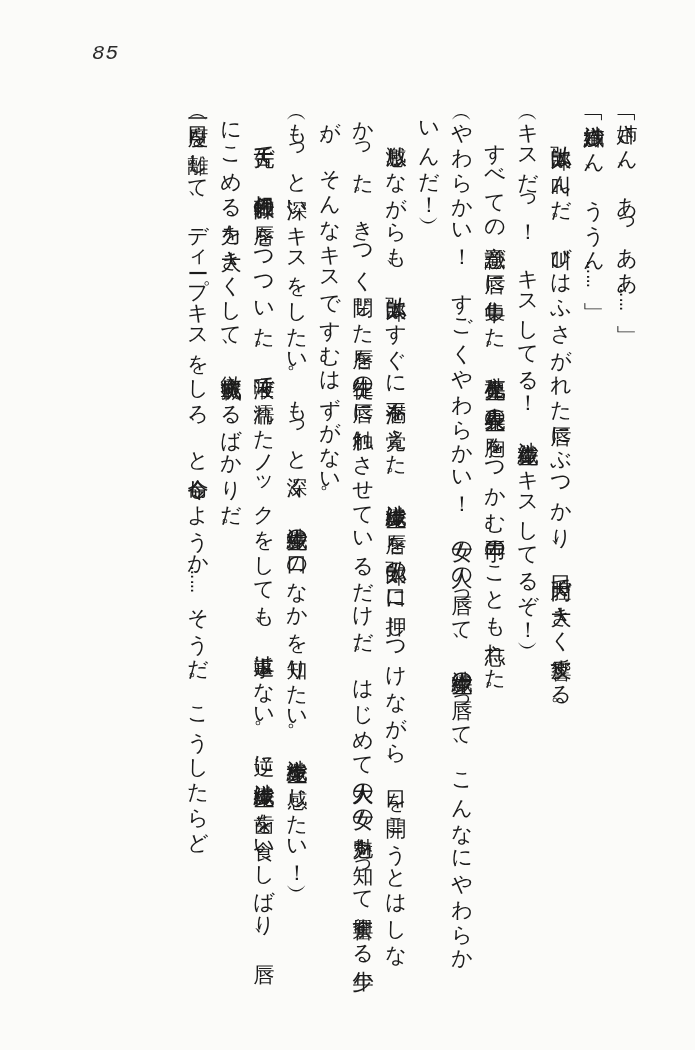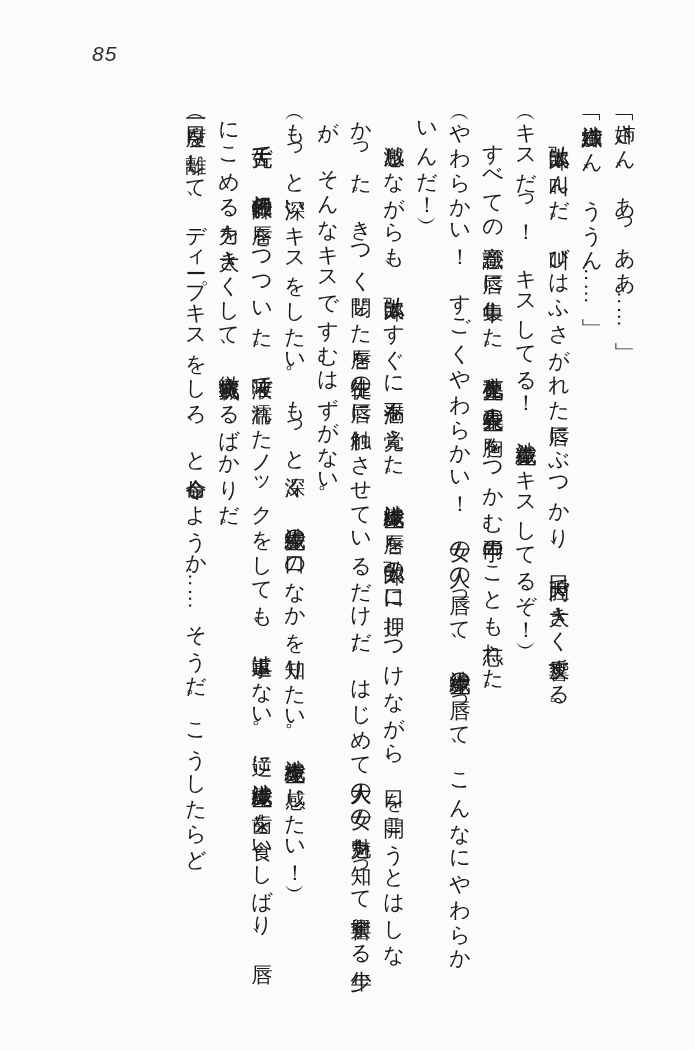--- a/index.html
+++ b/index.html
@@ -6,21 +6,21 @@
     margin: 0;
     padding: 0;
     background: #f4f4f2;
   }
   .page {
     position: relative;
     width: 695px;
     height: 1050px;
     background: #fbfbf9;
     overflow: hidden;
-    font-family: Liberation Sans, sans-serif;
+    font-family: Liberation Mono, monospace;
   }
   .page-number {
     position: absolute;
     top: 42px;
     left: 92px;
     font-style: italic;
     font-size: 21px;
     color: #2b2b2b;
     letter-spacing: 1px;
   }

